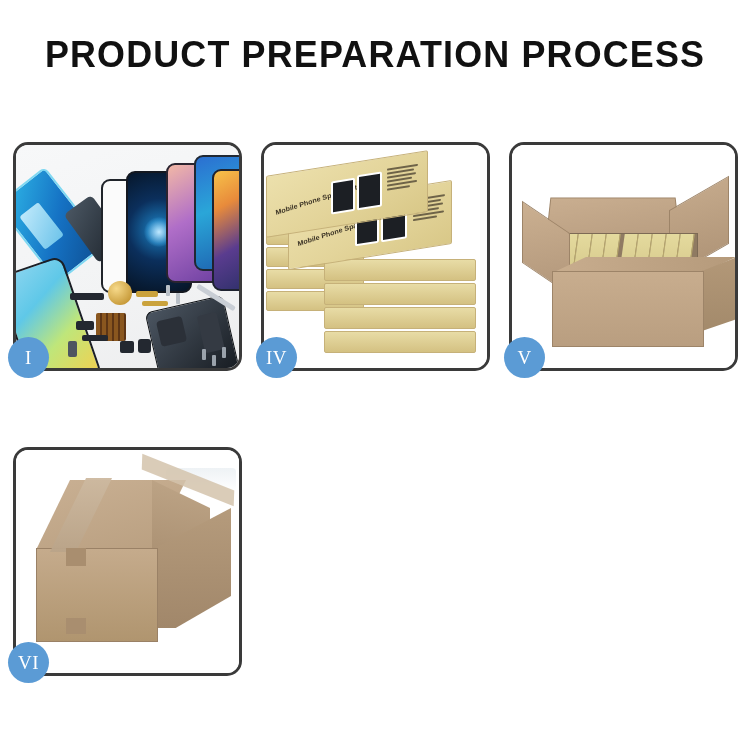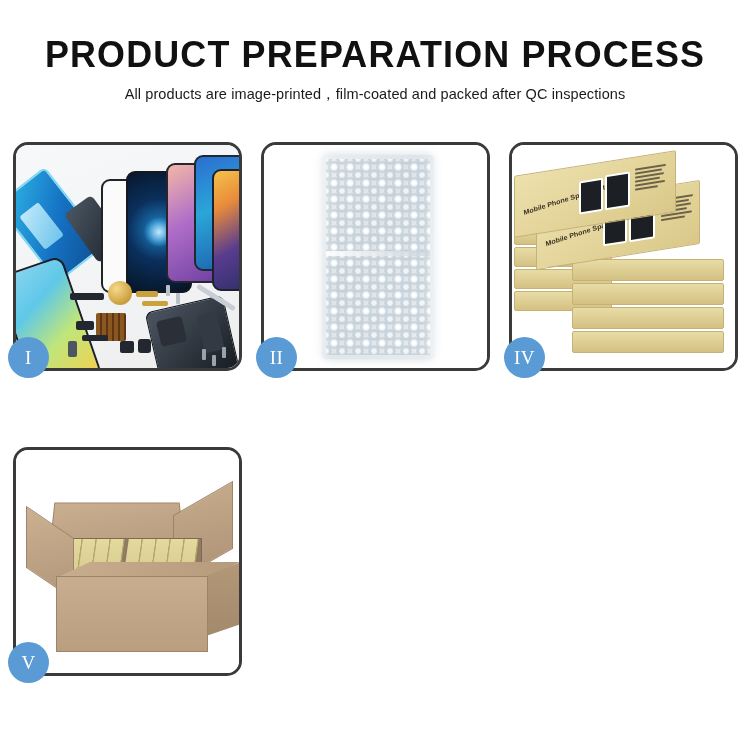--- a/index.html
+++ b/index.html
@@ -224,21 +224,20 @@
   .c-shad{position:absolute;left:150px;top:18px;width:70px;height:24px;
        background:linear-gradient(180deg,#eef2f5,#ffffff);border-radius:4px;}
 </style>
 </head>
 <body>
 
 <div class="page">
 
   <div class="header">
     <div class="title">PRODUCT PREPARATION PROCESS</div>
-    <div class="subtitle">All products are image-printed，film-coated and packed after QC inspections</div>
   </div>
 
   <div class="grid">
 
     <div class="panel">
       <div class="photo p1">
         <div class="ph ph1">
             <i></i>
           </div>
         <div class="ph ph2"></div>
@@ -267,31 +266,20 @@
         <div class="scr s1"></div>
         <div class="scr s2"></div>
         <div class="scr s3"></div>
         <div class="scr s4"></div>
         <div class="scr s5"></div>
         <div class="tweez"></div>
       </div>
       <div class="badge">I</div>
     </div>
 
-    <div class="panel">
-      <div class="photo p2">
-        <div class="bwrap">
-          <div class="bub"></div>
-          <div class="bub2"></div>
-          <div class="seam"></div>
-        </div>
-        <div class="haze"></div>
-      </div>
-      <div class="badge">II</div>
-    </div>
 
 
     <div class="panel">
       <div class="photo p4">
         <div class="stack">
 
           <div class="sb sbside" style="left:2px;top:74px;width:96px;height:18px;"></div>
           <div class="sb sbside" style="left:2px;top:96px;width:96px;height:18px;"></div>
           <div class="sb sbside" style="left:2px;top:118px;width:96px;height:18px;"></div>
           <div class="sb sbside" style="left:2px;top:140px;width:96px;height:18px;"></div>
@@ -351,15 +339,29 @@
           <span class="yb" style="left:118px;"></span>
         </div>
         <div class="v-flapL"></div>
         <div class="v-top"></div>
         <div class="v-right"></div>
         <div class="v-body"></div>
       </div>
       <div class="badge">V</div>
     </div>
 
+    <div class="panel">
+      <div class="photo p6">
+        <div class="c-shad"></div>
+        <div class="c-top"></div>
+        <div class="c-topR"></div>
+        <div class="c-tape2"></div>
+        <div class="c-side"></div>
+        <div class="c-front"></div>
+        <div class="c-tape"></div>
+        <div class="c-tab c-tab1"></div>
+        <div class="c-tab c-tab2"></div>
+      </div>
+      <div class="badge">VI</div>
+    </div>
 
   </div>
 </div>
 
 </body></html>

